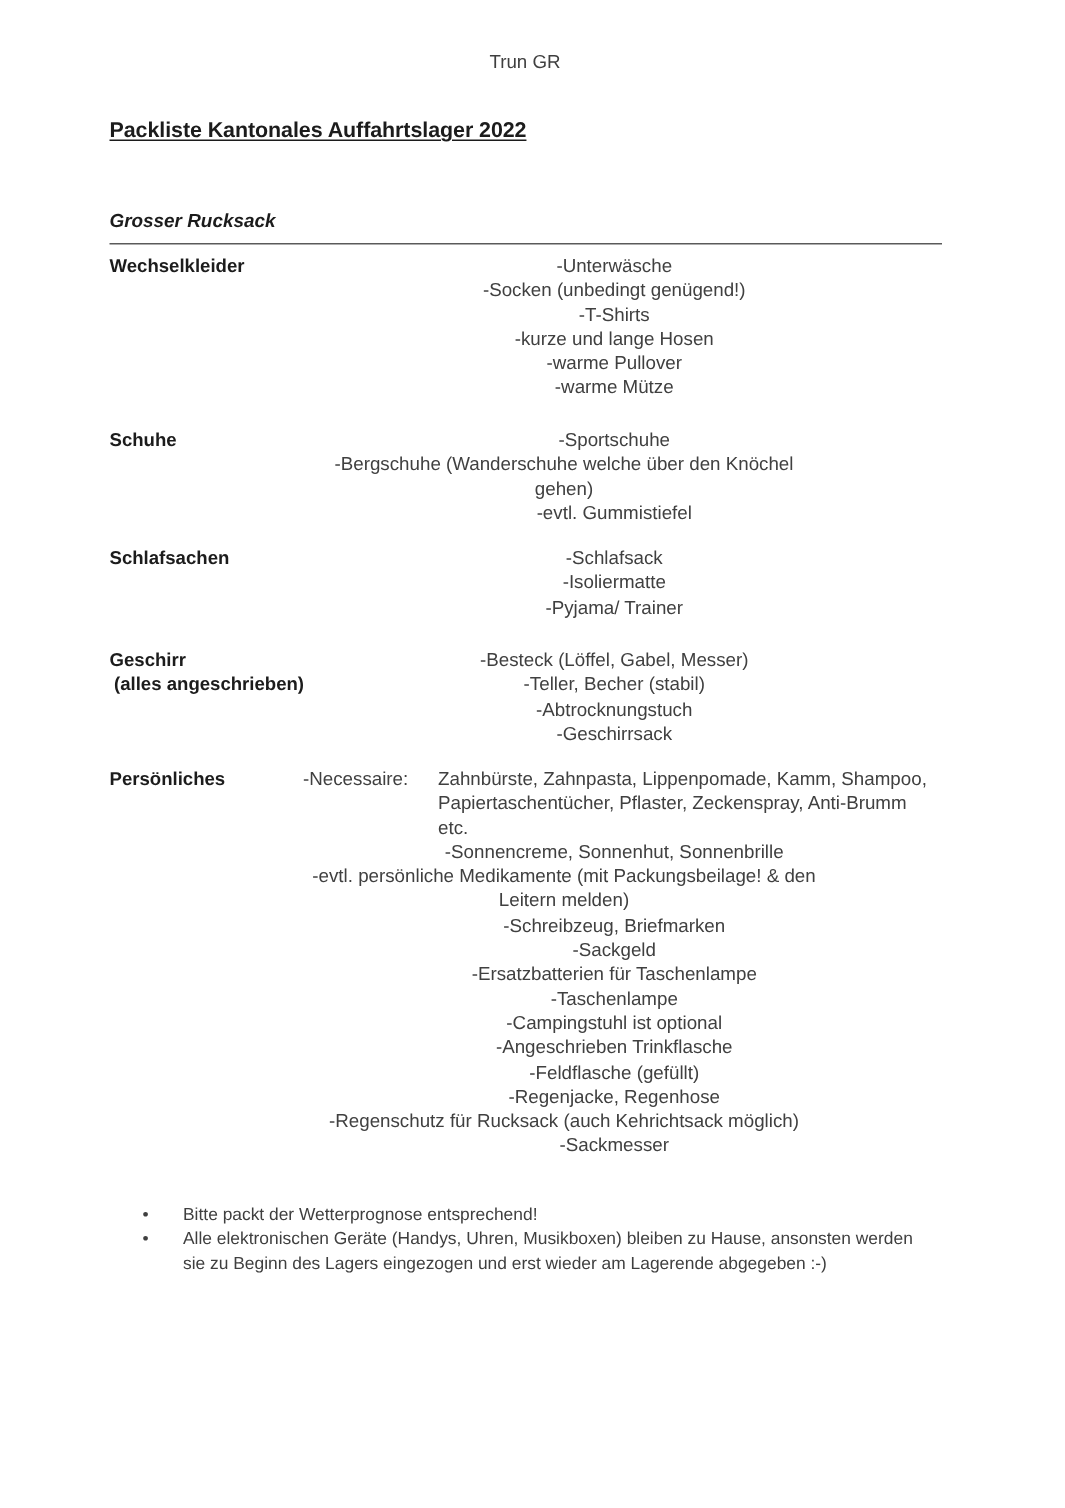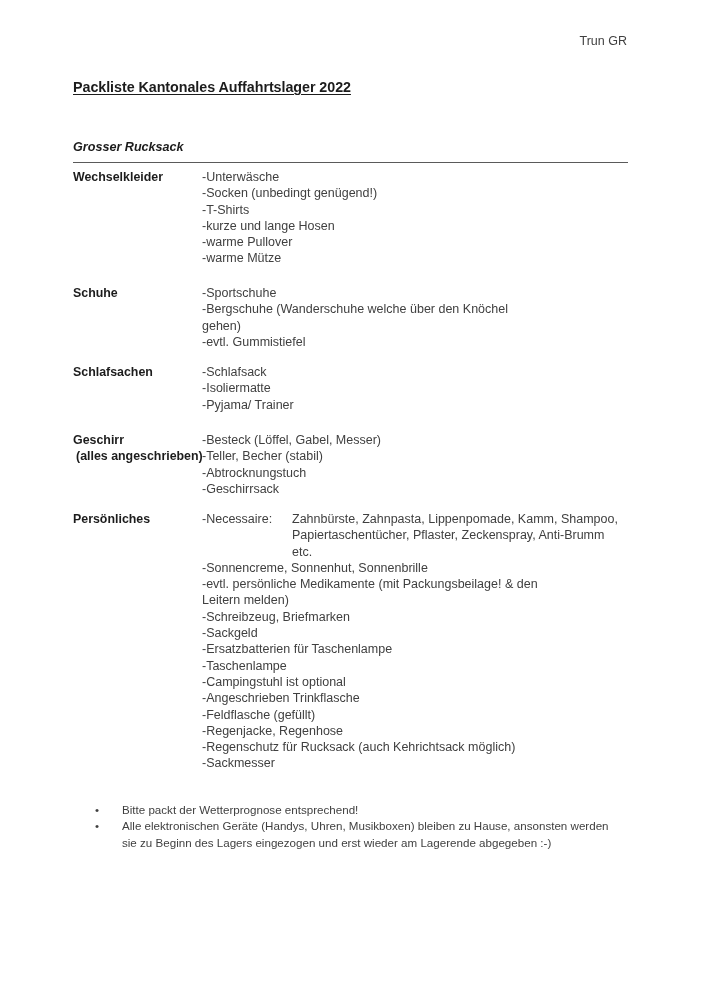--- a/index.html
+++ b/index.html
@@ -22,21 +22,21 @@
     height: 1005px;
     overflow: hidden;
   }
 
   
   .doc-header {
     position: absolute;
     left: 73px;
     top: 33px;
     width: 554px;
-    text-align: right;
+    text-align: center;
     font-size: 12.5px;
     line-height: 16px;
     color: #3f3f3f;
   }
 
   
   .doc-title {
     position: absolute;
     left: 73px;
     top: 79px;
@@ -93,20 +93,21 @@
     position: absolute;
     left: 202px;
     top: 0;
     width: 415px;
     font-size: 12.5px;
     line-height: 16.3px;
     color: #404040;
   }
   .item {
     white-space: pre-wrap;
+    text-align: center;
   }
   .item.wrap {
     width: 348px;
   }
 
   
   .necessaire {
     position: relative;
     line-height: 16.3px;
   }

